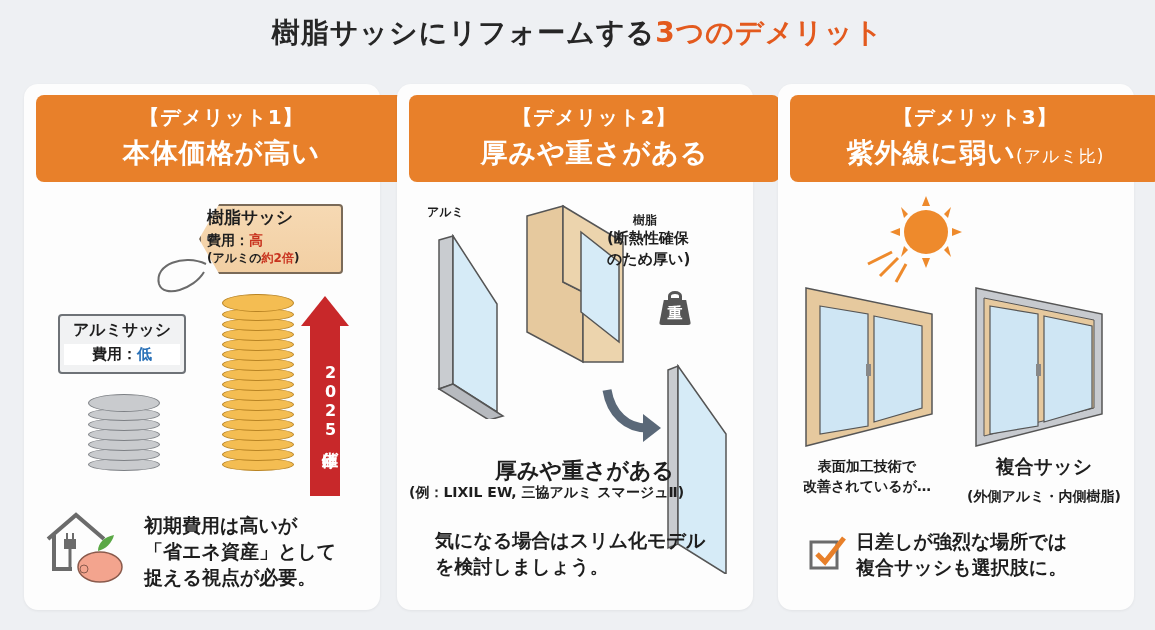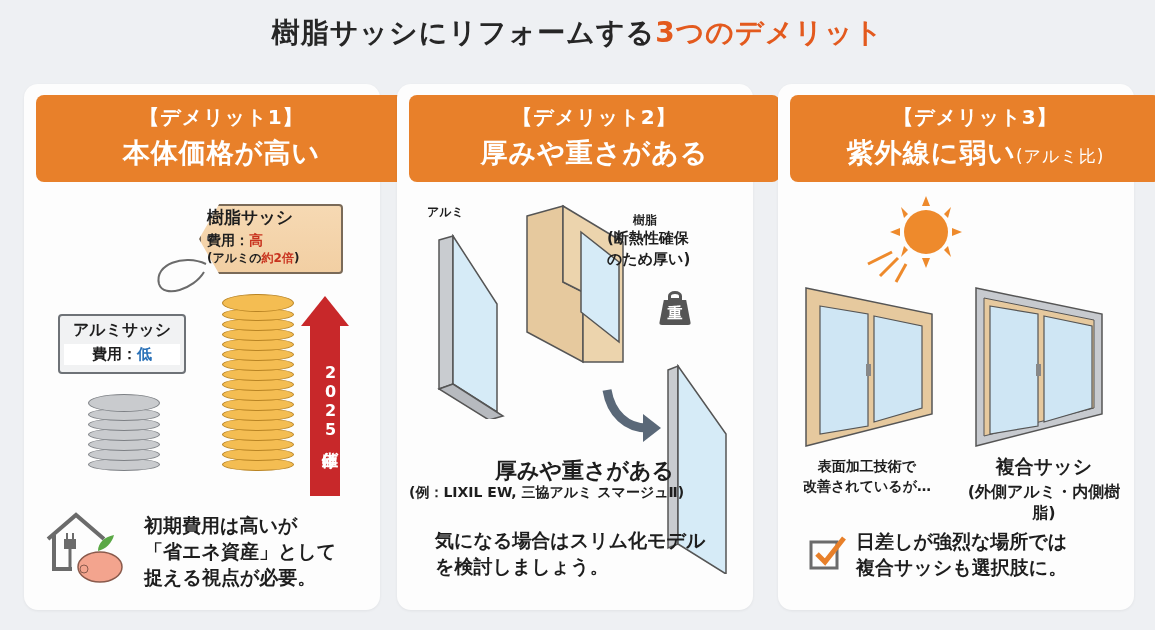--- a/index.html
+++ b/index.html
@@ -251,21 +251,21 @@
     <polygon points="72,32 120,42 120,124 72,138" fill="#cfe6f4" stroke="#555" stroke-width="1.2"></polygon>
     <rect x="64" y="80" width="5" height="12" fill="#888"></rect>
   </svg>
 
   <div class="abs bold" style="left:14px;top:372px;width:150px;text-align:center;font-size:14px;line-height:20px">
     <div>表面加工技術で</div>
     <div>改善されているが…</div>
   </div>
   <div class="abs bold" style="left:186px;top:370px;width:160px;text-align:center">
     <div style="font-size:19px">複合サッシ</div>
-    <div style="font-size:16px;margin-top:2px">(外側アルミ・内側樹脂)</div>
+    <div style="font-size:14px;margin-top:8px">(外側アルミ・内側樹脂)</div>
   </div>
 
   <svg class="abs" style="left:30px;top:448px" width="40" height="40">
     <rect x="3" y="10" width="26" height="26" fill="none" stroke="#6b6b6b" stroke-width="3"></rect>
     <path d="M9 22 L17 30 L36 6" fill="none" stroke="#e8802a" stroke-width="5"></path>
   </svg>
 
   <div class="c-note" style="left:78px;top:444px">
     <div>日差しが強烈な場所では</div>
     <div>複合サッシも選択肢に。</div>

